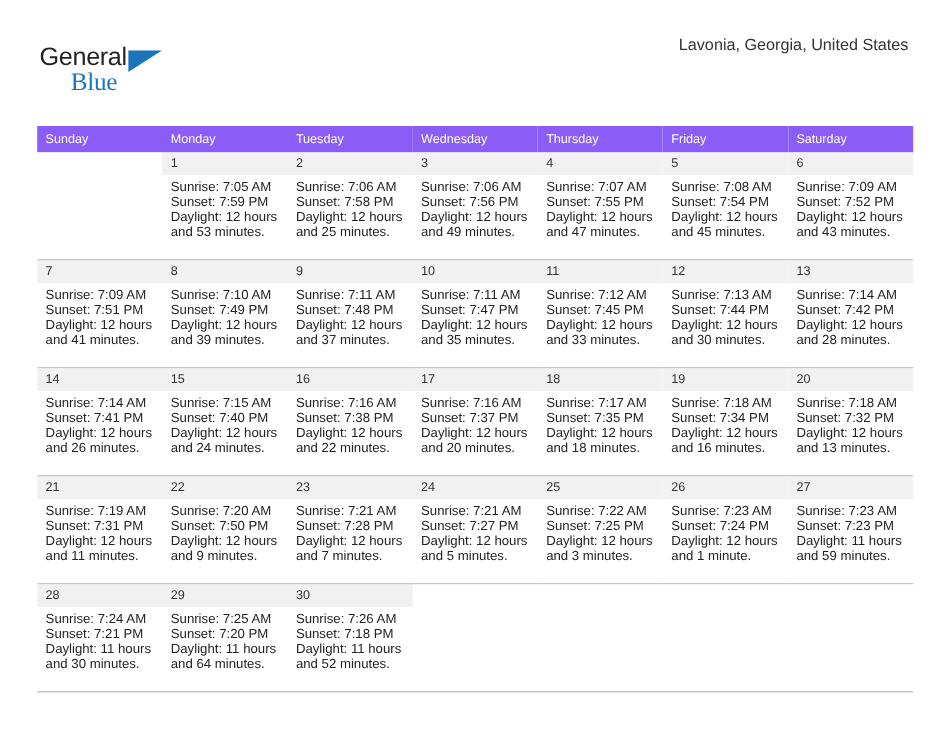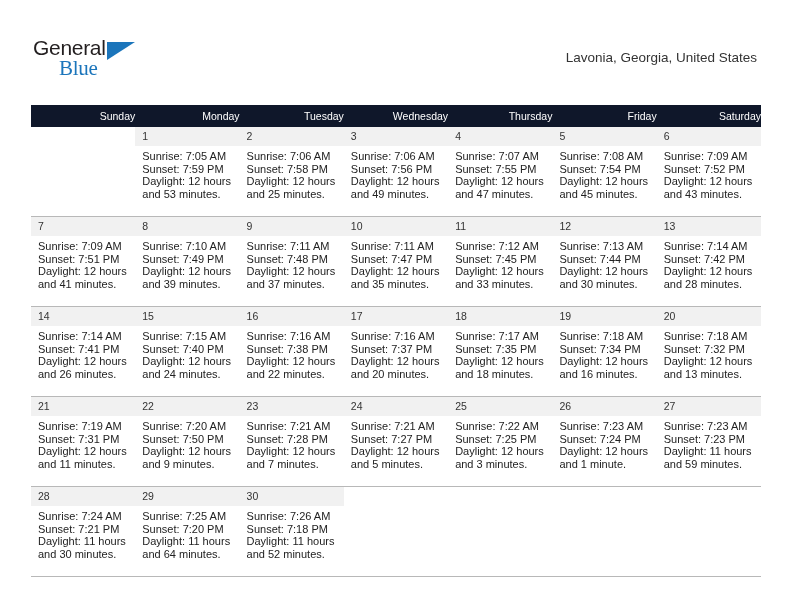--- a/index.html
+++ b/index.html
@@ -72,39 +72,39 @@
   .cal-title {
     font-size: 26px;
     color: #333333;
     line-height: 32px;
     white-space: nowrap;
   }
   .cal-subtitle {
     font-size: 13.5px;
     color: #333333;
     line-height: 20px;
-    margin-top: 20px;
+    margin-top: 0;
     white-space: nowrap;
   }
 
   
   .calendar {
     position: absolute;
     left: 31px;
     top: 105px;
     width: 730px;
     border-collapse: collapse;
     table-layout: fixed;
   }
   .calendar th {
-    background: #0f172a;
+    background: #8b5cf6;
     color: #ffffff;
     font-size: 10.5px;
     font-weight: normal;
-    text-align: right;
+    text-align: left;
     padding: 5px 0 5px 7px;
     height: 11px;
     border: none;
   }
   .week-row td {
     vertical-align: top;
     padding: 0;
     border: none;
     border-top: 1px solid #b8b8b8;
   }

